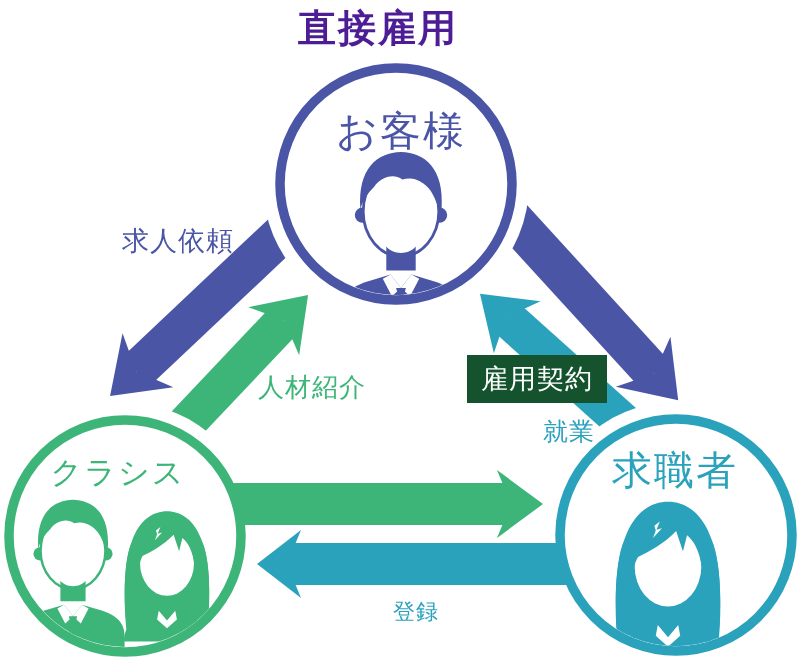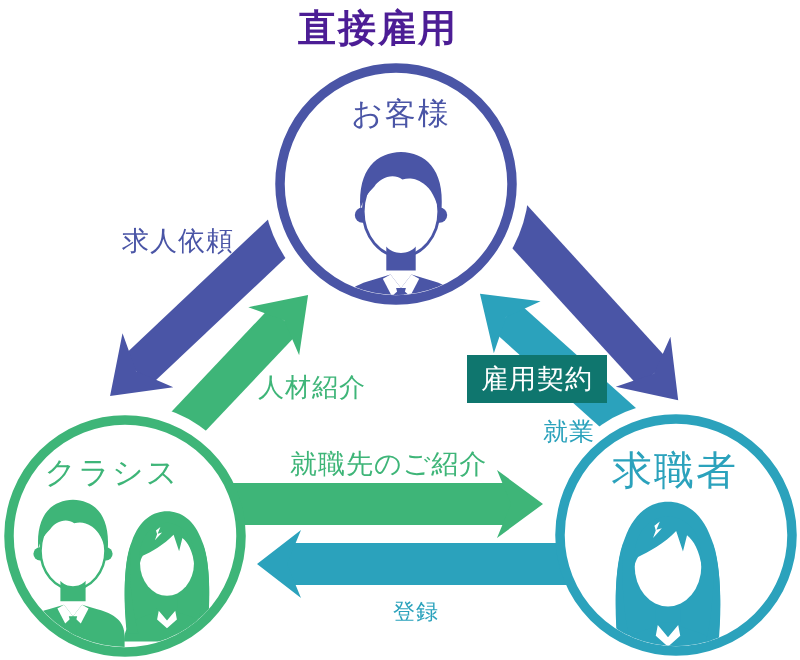--- a/index.html
+++ b/index.html
@@ -7,31 +7,31 @@
     position:relative;width:800px;height:660px;background:#ffffff;overflow:hidden;
     font-family:"DejaVu Sans",sans-serif;
   }
   .stage svg{position:absolute;left:0;top:0;}
   .label{position:absolute;white-space:nowrap;line-height:1.1;}
   .title{
     top:8px;left:378px;transform:translateX(-50%);
     font-size:38px;font-weight:700;color:#4c1d95;letter-spacing:2px;
   }
   .node-label{font-weight:400;letter-spacing:2px;}
-  .node-customer-label{top:96px;left:401px;transform:translateX(-50%);font-size:31px;color:#4A55A6;}
-  .node-company-label{top:455px;left:112px;transform:translateX(-50%);font-size:31px;color:#3EB578;}
+  .node-customer-label{top:109px;left:401px;transform:translateX(-50%);font-size:41px;color:#4A55A6;}
+  .node-company-label{top:455px;left:118px;transform:translateX(-50%);font-size:31px;color:#3EB578;}
   .node-jobseeker-label{top:448px;left:675px;transform:translateX(-50%);font-size:40px;color:#2BA2BC;}
   .arrow-label{font-weight:500;letter-spacing:1px;}
   .lbl-job-request{top:226px;left:122px;font-size:27px;color:#4A55A6;}
   .lbl-referral{top:373px;left:258px;font-size:26px;color:#3EB578;}
   .lbl-employment{top:418px;left:520px;font-size:25px;color:#2BA2BC;margin-left:23px;}
   .lbl-job-introduction{top:449px;left:290px;font-size:27px;color:#3EB578;}
   .lbl-registration{top:600px;left:393px;font-size:22px;color:#2BA2BC;}
   .badge{
-    top:355px;left:467px;width:140px;height:48px;background:#0f766e;
+    top:355px;left:467px;width:140px;height:48px;background:#14532d;
     display:flex;align-items:center;justify-content:center;
     font-size:27px;font-weight:500;color:#ffffff;letter-spacing:1px;
   }
 </style>
 </head>
 <body>
 
 <div class="stage">
 
   <svg width="800" height="660" viewBox="0 0 800 660">
@@ -129,16 +129,15 @@
   <div class="label title">直接雇用</div>
 
   <div class="label node-label node-customer-label">お客様</div>
   <div class="label node-label node-company-label">クラシス</div>
   <div class="label node-label node-jobseeker-label">求職者</div>
 
   <div class="label arrow-label lbl-referral">人材紹介</div>
   <div class="label arrow-label lbl-job-request">求人依頼</div>
   <div class="label badge">雇用契約</div>
   <div class="label arrow-label lbl-employment">就業</div>
-  <div class="label arrow-label lbl-job-introduction">就職先のご紹介</div>
   <div class="label arrow-label lbl-registration">登録</div>
 
 </div>
 
 </body></html>

